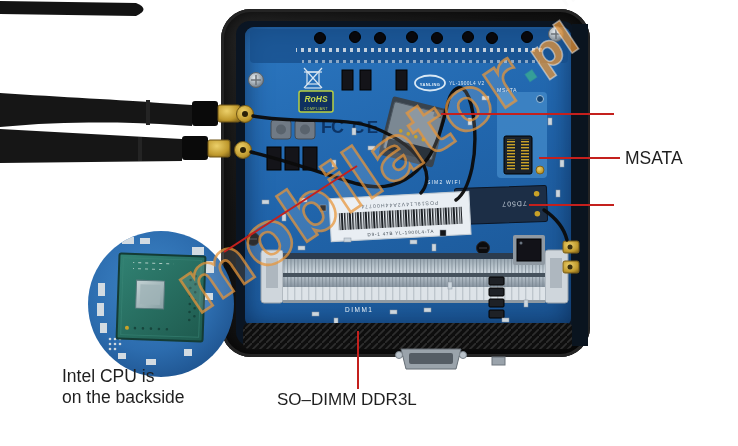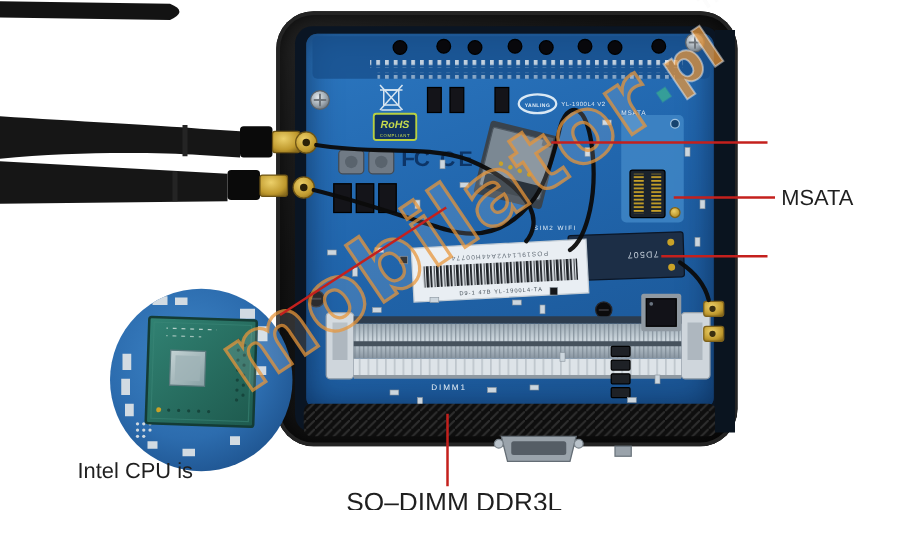--- a/index.html
+++ b/index.html
@@ -29,21 +29,21 @@
       letter-spacing:1px;vertical-align:8px;}
   .wm-dot{color:rgba(56,168,147,0.9);-webkit-text-stroke:1.5px rgba(56,168,147,0.45);}
   .wm-tm{font-size:15px;color:rgba(250,250,250,0.85);-webkit-text-stroke:0px transparent;
       vertical-align:50px;margin-left:5px;letter-spacing:0;}
   
   .lbl{position:absolute;color:#1f1f1f;font-size:17.5px;line-height:1.2;z-index:9;}
   .lbl-sim{left:618px;top:104px;}
   .lbl-msata{left:625px;top:148px;}
   .lbl-wifi{left:618px;top:195px;}
   .lbl-cpu{left:62px;top:366px;width:182px;text-align:left;}
-  .lbl-sodimm{left:277px;top:390px;font-size:21px;}
+  .lbl-sodimm{left:277px;top:390px;font-size:17px;}
 </style>
 </head>
 <body>
 
 <div id="stage">
 
   <div class="case"></div>
   <div class="cavity"></div>
   <div class="pcb"></div>
 
@@ -390,15 +390,16 @@
       <line x1="539" y1="158" x2="620" y2="158"></line>
       <line x1="529" y1="205" x2="614" y2="205"></line>
       <line x1="224" y1="252" x2="357" y2="166"></line>
       <line x1="358" y1="331" x2="358" y2="389"></line>
     </g>
   </svg>
 
   <div class="lbl lbl-msata">MSATA</div>
   <div class="lbl lbl-cpu">
     <div>Intel CPU is</div>
+    <div>on the backside</div>
   </div>
   <div class="lbl lbl-sodimm">SO–DIMM DDR3L</div>
 </div>
 
 </body></html>

